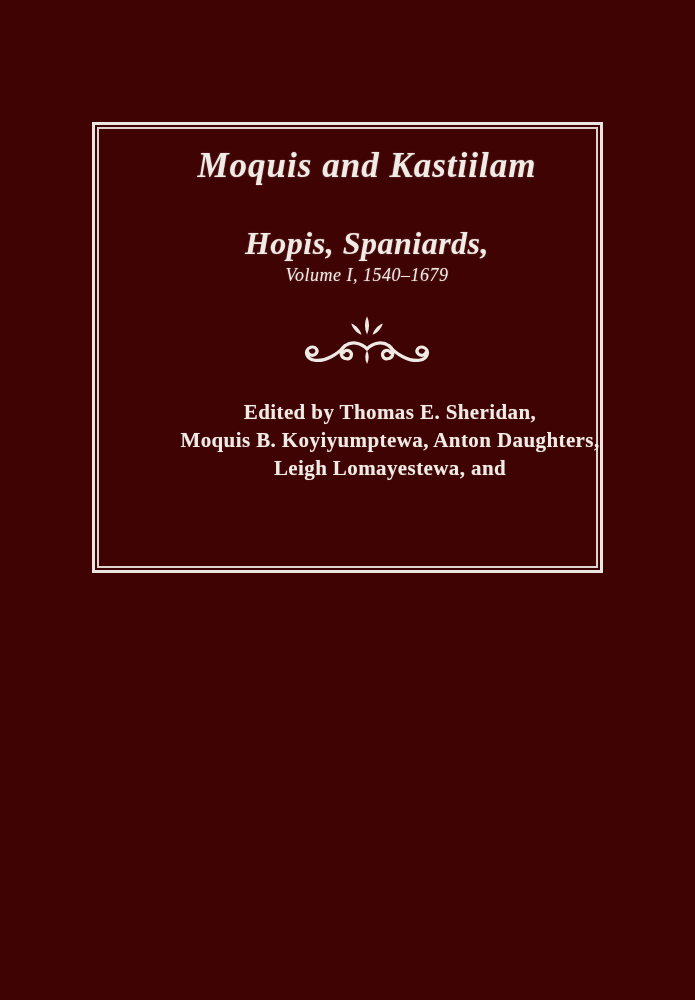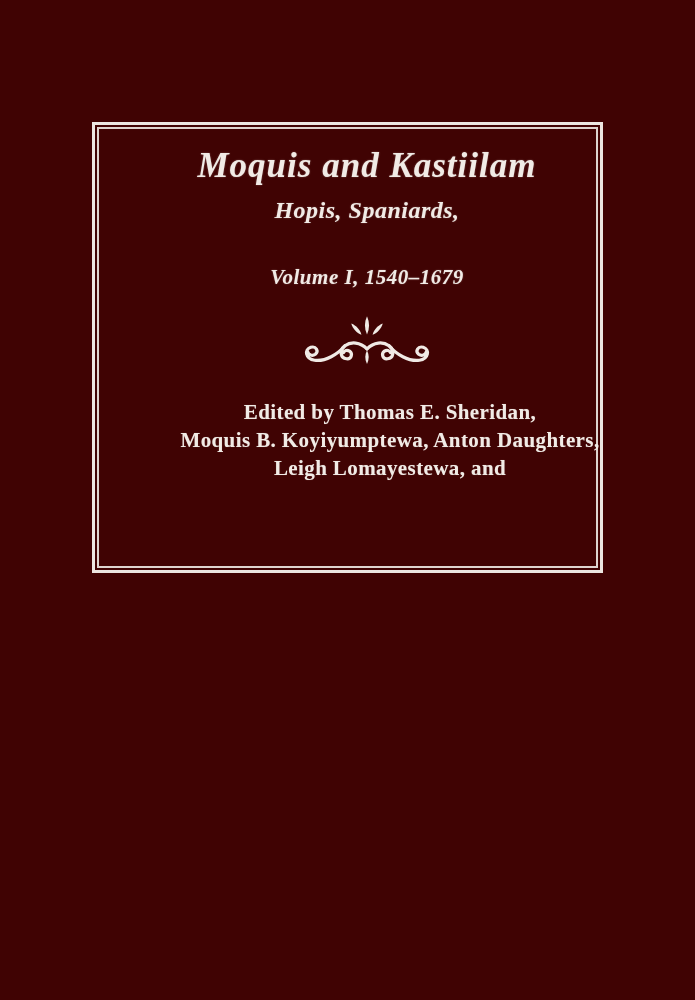--- a/index.html
+++ b/index.html
@@ -43,34 +43,35 @@
     left:0; right:0; top:24px;
     font-size:35px;
     font-style:italic;
     font-weight:bold;
     letter-spacing:1px;
     text-shadow:0 0 2px rgba(241,235,230,.35);
   }
   .subtitle{
     position:absolute;
     left:0; right:0;
-    font-size:24px;
+    font-size:32px;
     font-style:italic;
     font-weight:bold;
     letter-spacing:.5px;
     text-shadow:0 0 2px rgba(241,235,230,.3);
+    margin-top:28px;
   }
   .subtitle.l1{ top:75px; }
   .subtitle.l2{ top:106px; }
   .volume{
     position:absolute;
     left:0; right:0; top:143px;
-    font-size:21px;
+    font-size:18px;
     font-style:italic;
-    font-weight:bold;
+    font-weight:normal;
     letter-spacing:.5px;
     text-shadow:0 0 2px rgba(241,235,230,.3);
   }
   .ornament{
     position:absolute;
     left:0; right:0; top:192px;
     height:58px;
     display:flex;
     justify-content:center;
   }

